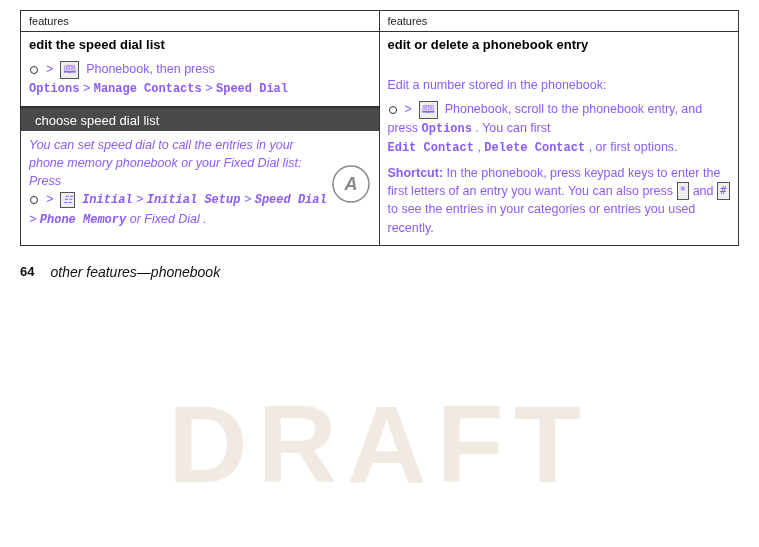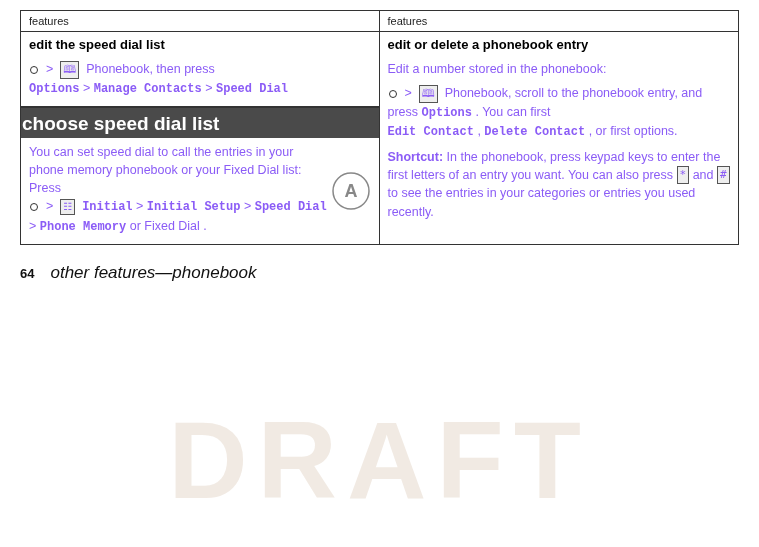--- a/index.html
+++ b/index.html
@@ -16,21 +16,21 @@
     .page-container {
       width: 759px;
       height: 547px;
       background: #fff;
       position: relative;
     }
 
     
     .draft-watermark {
       position: absolute;
-      bottom: 24px;
+      bottom: 40px;
       left: 50%;
       transform: translateX(-50%);
       font-size: 110px;
       font-weight: 900;
       color: rgba(180, 140, 100, 0.18);
       letter-spacing: 10px;
       font-family: Arial Black, Arial, sans-serif;
       pointer-events: none;
       z-index: 0;
       white-space: nowrap;
@@ -70,23 +70,23 @@
     .section-title-bold {
       background: #fff;
       padding: 5px 8px 3px 8px;
       font-size: 13px;
       font-weight: bold;
       color: #000;
     }
 
     .section-title-bold-dark {
       background: #4a4a4a;
-      padding: 5px 8px 3px 1px;
-      font-size: 19px;
-      font-weight: bold;
+      padding: 5px 8px 3px 14px;
+      font-size: 13px;
+      font-weight: normal;
       color: #fff;
     }
 
     .section-body {
       padding: 5px 8px 8px 8px;
       font-size: 12.5px;
       line-height: 1.45;
       color: #8b5cf6;
     }
 
@@ -162,21 +162,21 @@
     }
 
     .page-number {
       font-size: 13px;
       font-weight: bold;
       margin-right: 16px;
       color: #111;
     }
 
     .footer-text {
-      font-size: 17px;
+      font-size: 14px;
       color: #111;
       font-style: italic;
     }
 
     .options-bold {
       font-weight: bold;
       font-size: 12px;
       font-family: 'Courier New', monospace;
     }
   </style>
@@ -209,21 +209,21 @@
           <span> &gt; </span>
           <span class="options-bold">Manage Contacts</span>
           <span> &gt; </span>
           <span class="options-bold">Speed Dial</span>
         </div>
 
         <div class="section-divider"></div>
         <div class="section-title-bold-dark section-divider choose-section">
           <span>choose speed dial list</span>
         </div>
-        <div class="section-body" style="position:relative; padding-right: 50px;">
+        <div class="section-body" style="position:relative; padding-right: 50px; font-style: italic;">
           <span>You can set speed dial to call the entries in your phone memory phonebook or your Fixed Dial list: Press</span>
           <br>
           <span class="nav-dot"></span>
           &nbsp;&gt;&nbsp;
           <span class="settings-icon">☷</span>
           &nbsp;<span class="options-bold">Initial</span>
           <span> &gt; </span>
           <span class="options-bold">Initial Setup</span>
           <span> &gt; </span>
           <span class="options-bold">Speed Dial</span>
@@ -245,21 +245,21 @@
       <div class="col-right">
 
         <div class="section-header">
           <span>features</span>
         </div>
 
         <div class="section-title-bold">
           <span>edit or delete a phonebook entry</span>
         </div>
         <div class="section-body">
-          <p style="margin-bottom:6px;">
+          <p style="margin-bottom:6px;margin-top:16px;">
             <span>Edit a number stored in the phonebook:</span>
           </p>
           <p style="margin-bottom:6px;">
             <span class="nav-dot"></span>
             &nbsp;&gt;&nbsp;
             <span class="phonebook-icon">🕮</span>
             &nbsp;<span>Phonebook, scroll to the phonebook entry, and press </span>
             <span class="options-bold">Options</span>
             <span>. You can first</span>
             <br>

